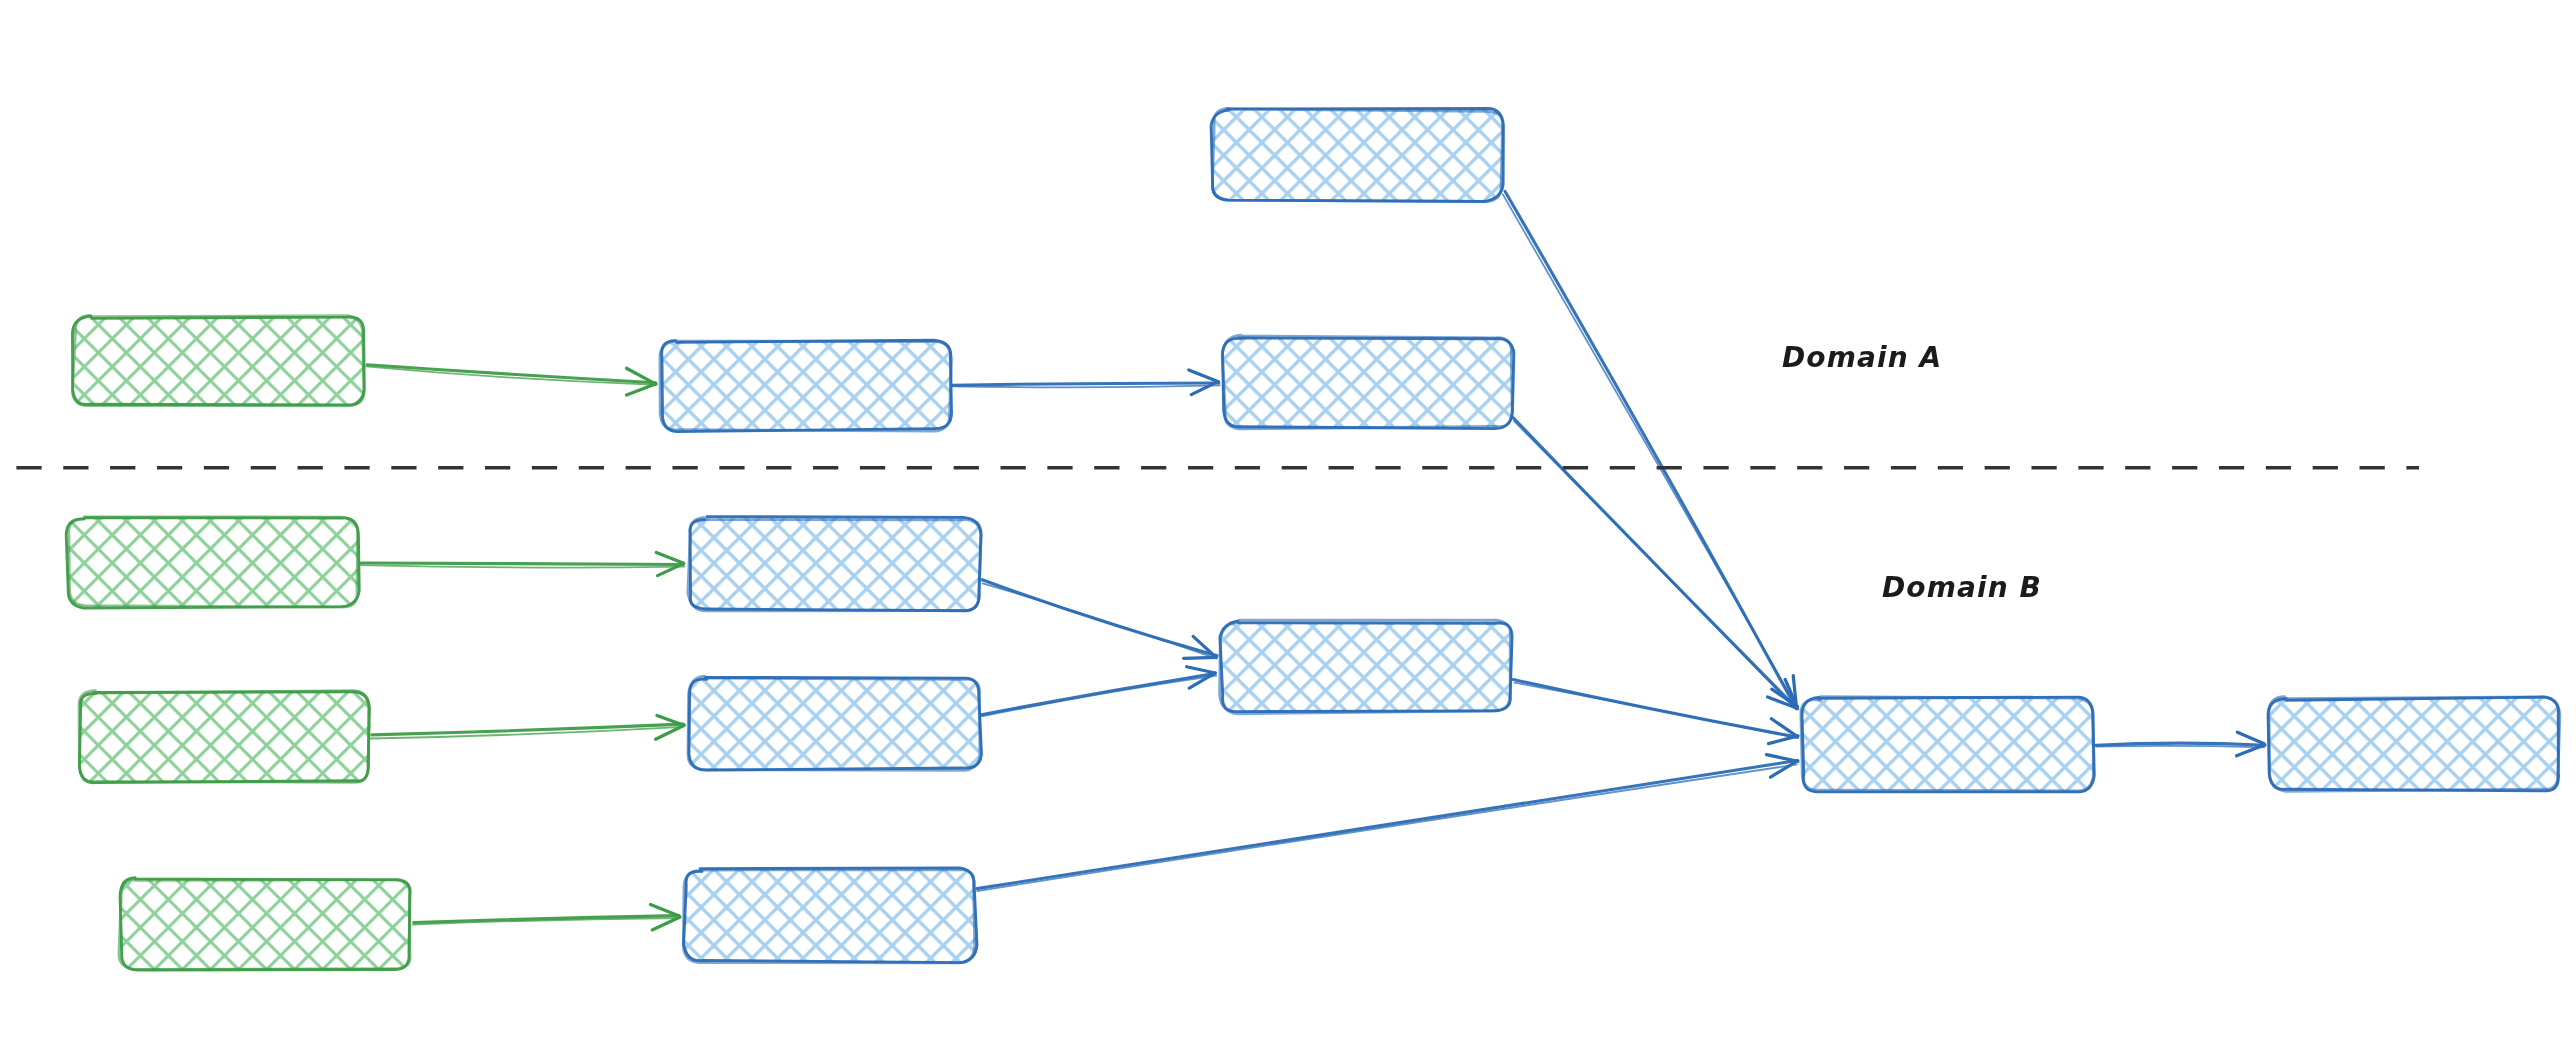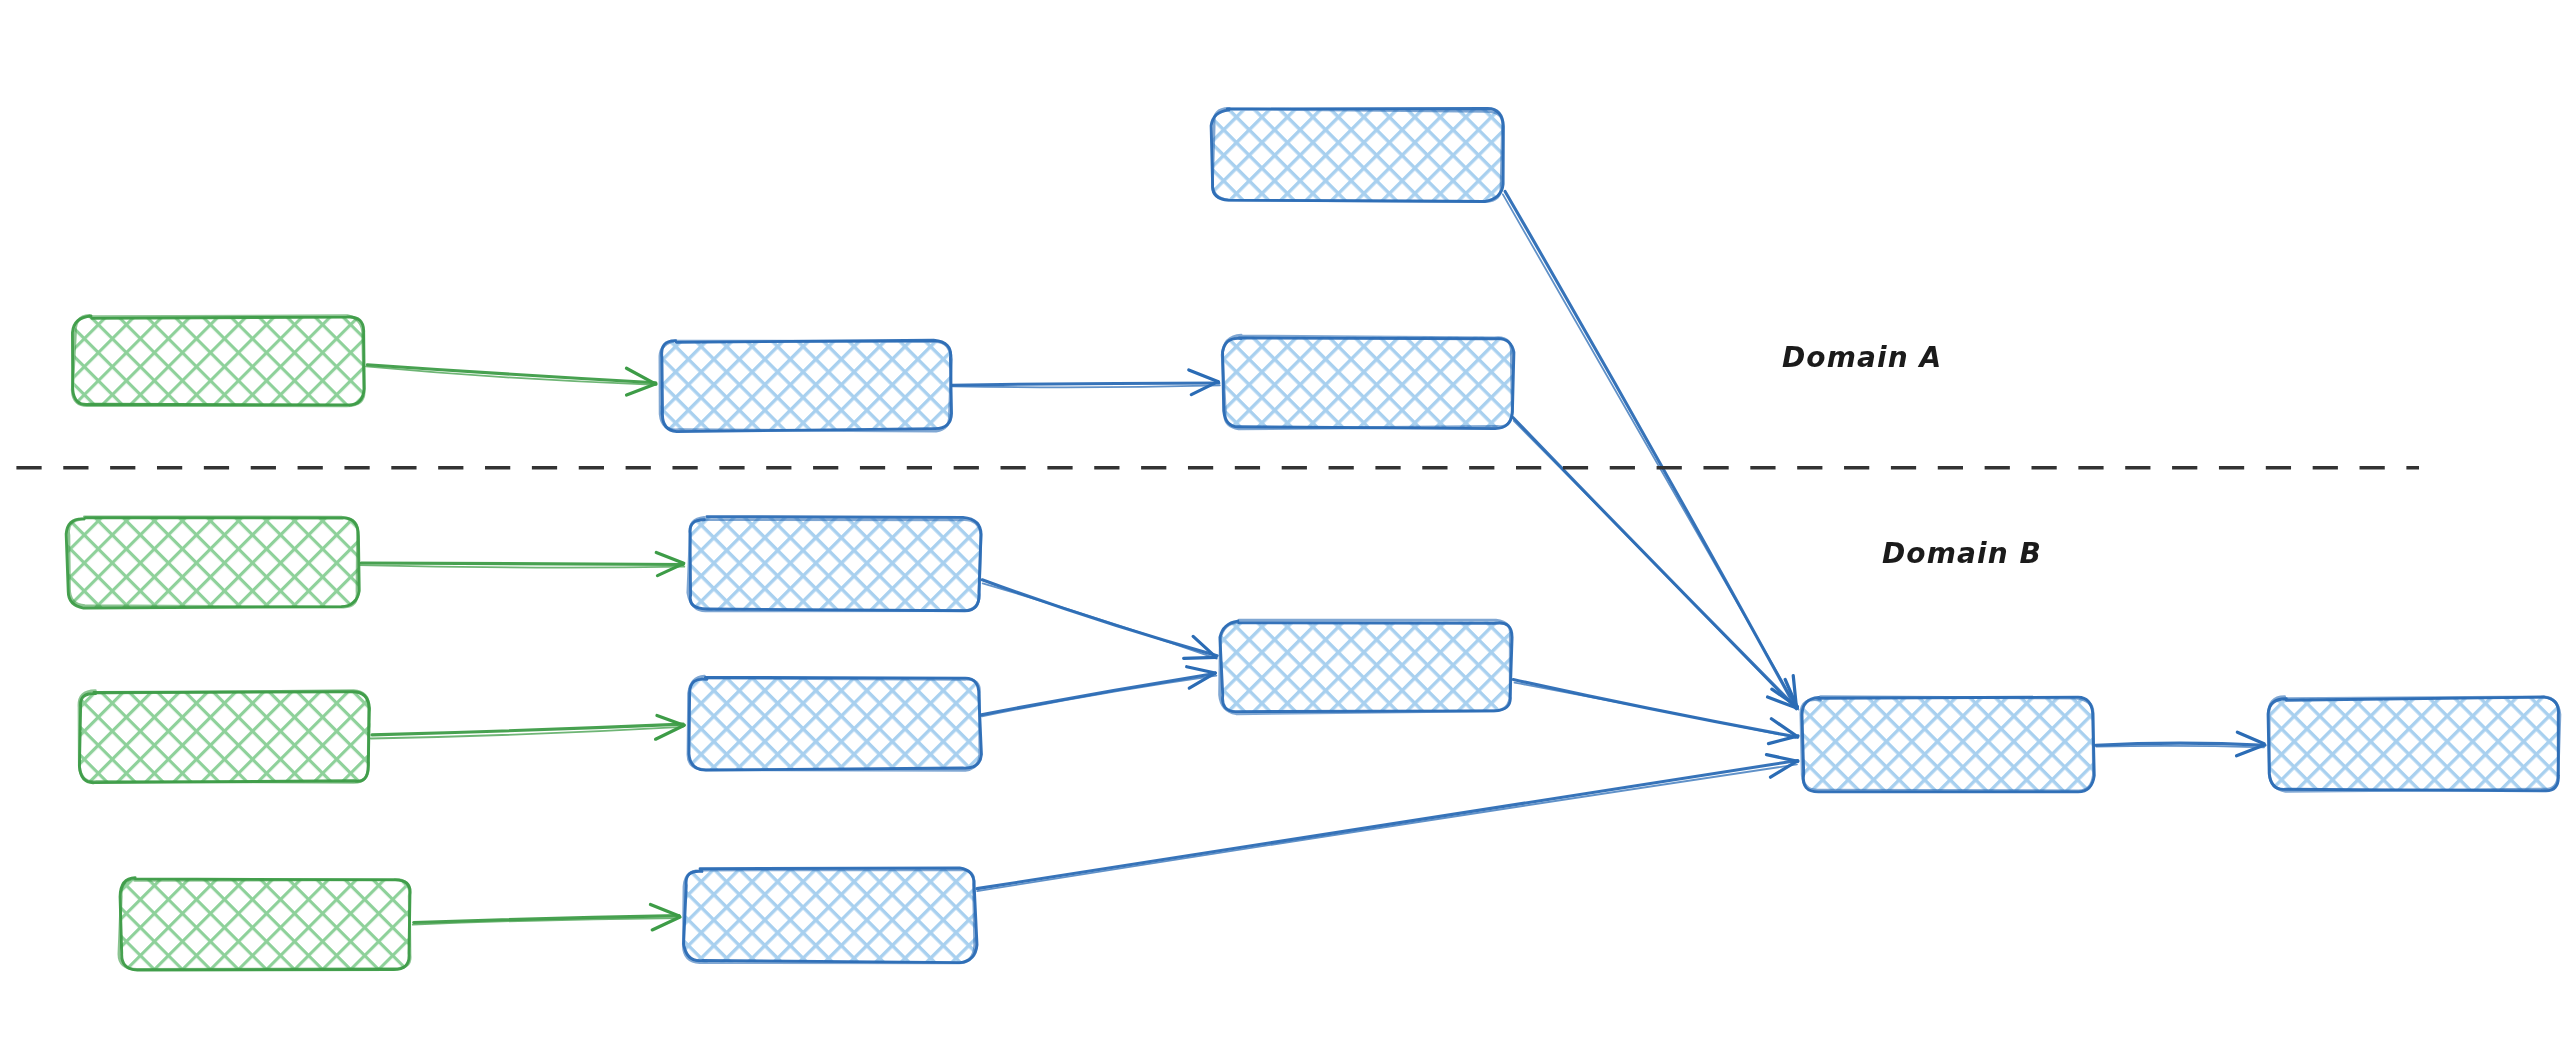--- a/index.html
+++ b/index.html
@@ -31,21 +31,21 @@
     font-family: "DejaVu Sans", sans-serif;
     font-size: 28px;
     font-style: italic;
     font-weight: 600;
     letter-spacing: 1.1px;
     color: #1b1b1b;
     white-space: nowrap;
     user-select: none;
   }
   #domain-label-a { left: 1782px; top: 341px; }
-  #domain-label-b { left: 1882px; top: 537px; font-style: italic; }
+  #domain-label-b { left: 1882px; top: 571px; font-style: italic; }
 </style>
 </head>
 <body>
 
 <div id="canvas-wrap">
 
   <svg id="diagram-svg" viewBox="0 0 2858 1164" xmlns="http://www.w3.org/2000/svg">
     <defs>
       <pattern id="hatch-green" width="22" height="22" patternUnits="userSpaceOnUse" patternTransform="rotate(45)">
         <rect width="22" height="22" fill="#ffffff"></rect>

